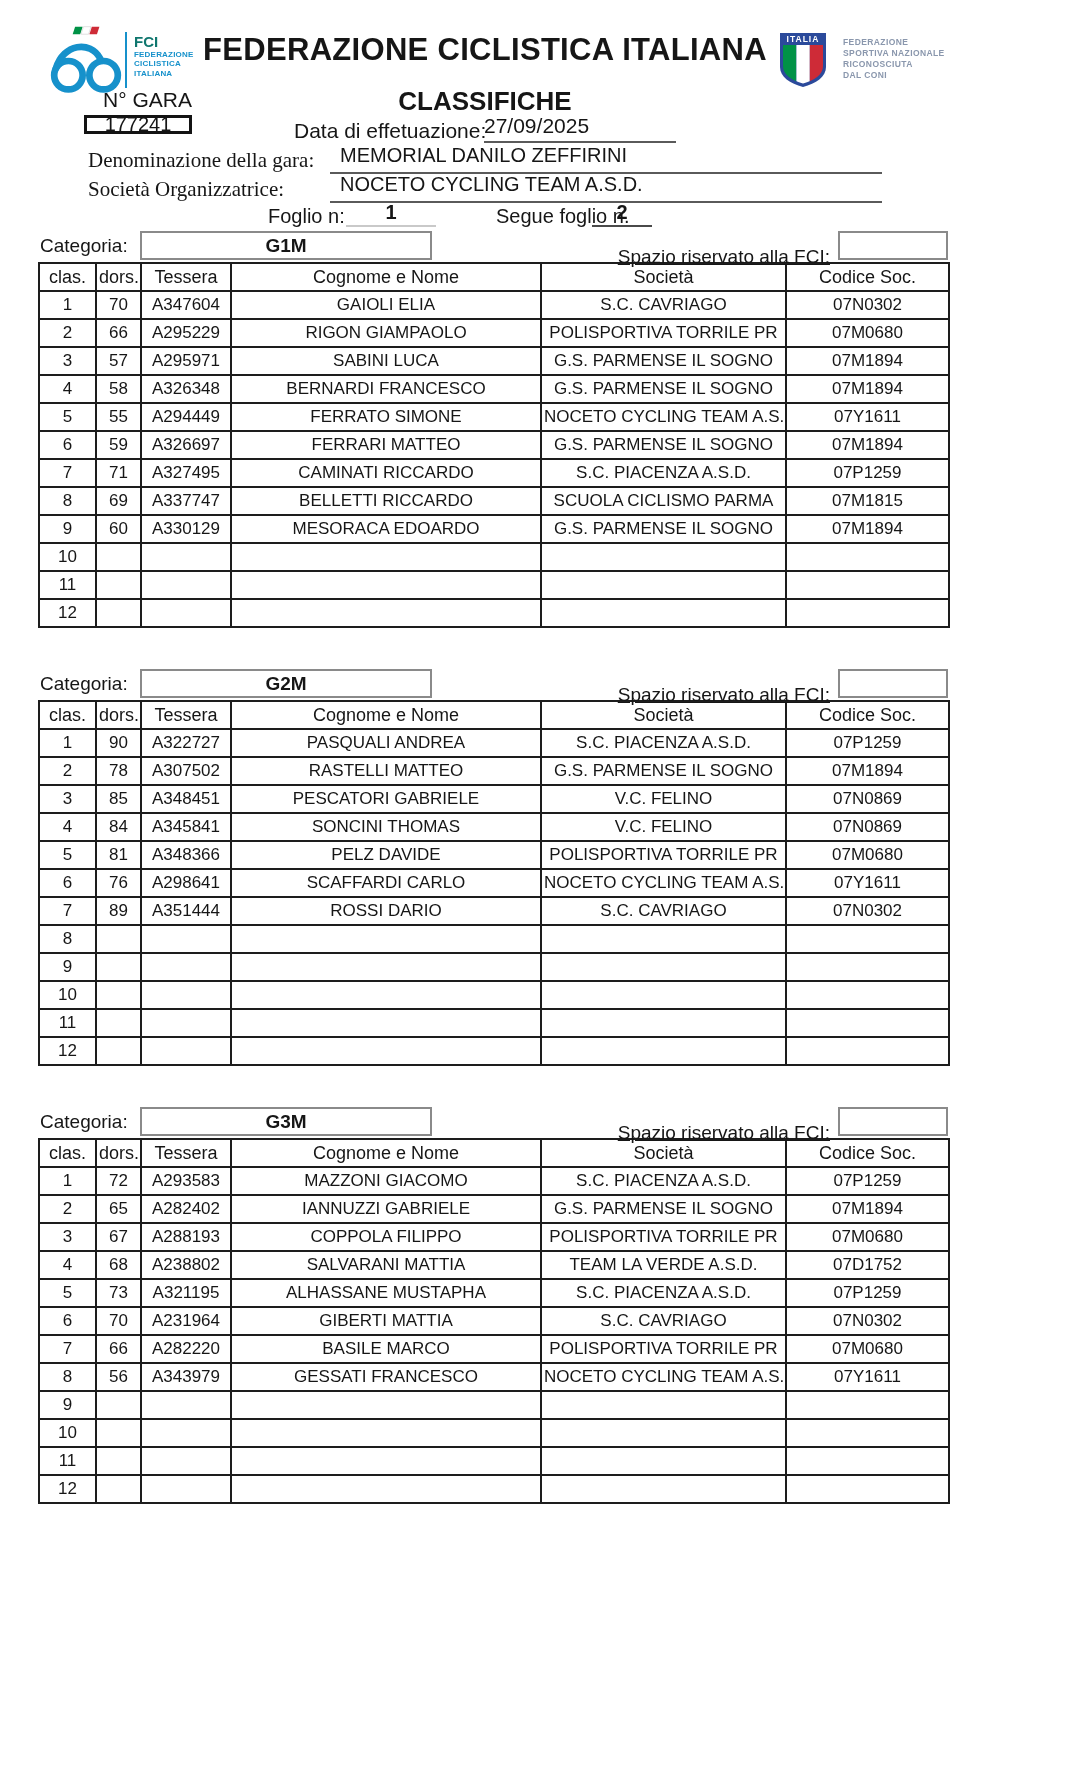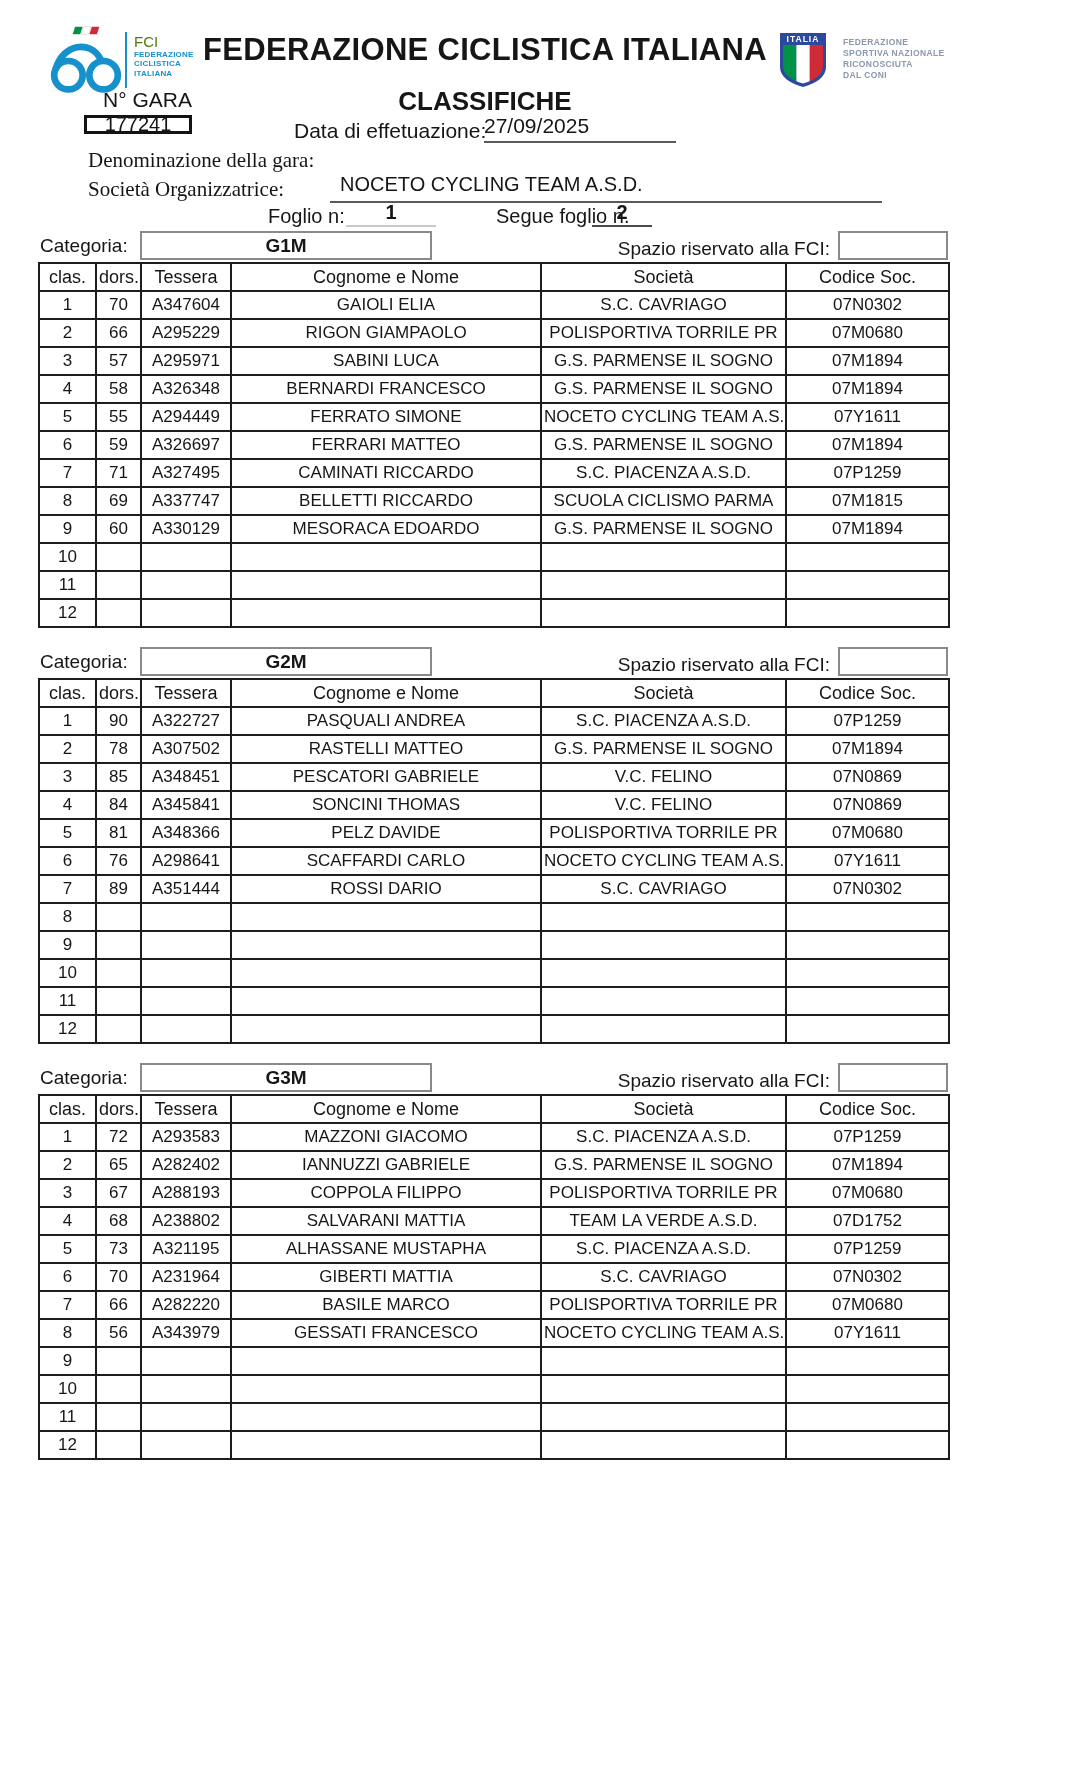--- a/index.html
+++ b/index.html
@@ -9,21 +9,21 @@
     font-family:"Liberation Sans", sans-serif; color:#161616;
   }
   .sheet { position:relative; width:1080px; height:1765px; overflow:hidden; }
 
   
   .header { position:relative; height:232px; }
 
   .fci-logo { position:absolute; left:50px; top:24px; display:flex; }
   .fci-divider { width:2px; background:#1691cb; height:56px; margin:8px 7px 0 3px; }
   .fci-textcol { display:flex; flex-direction:column; padding-top:10px; }
-  .fci-acronym { color:#4d7c0f; font-weight:normal; font-size:15px; line-height:1.05; }
+  .fci-acronym { color:#0f766e; font-weight:bold; font-size:15px; line-height:1.05; }
   .fci-line { color:#1691cb; font-weight:bold; font-size:8px; line-height:1.2; letter-spacing:.2px; }
 
   .n-gara { position:absolute; left:103px; top:88px; font-size:21px; }
   .gara-box { position:absolute; left:84px; top:115px; width:108px; height:19px;
     border:3px solid #131313; display:flex; align-items:center; justify-content:center;
     font-size:20px; }
 
   .main-title { position:absolute; left:185px; top:32px; width:600px; text-align:center;
     font-size:31px; font-weight:bold; letter-spacing:.3px; }
   .classifiche { position:absolute; left:185px; top:86px; width:600px; text-align:center;
@@ -51,26 +51,26 @@
   .segue-label  { position:absolute; left:496px; top:205px; font-size:20px; }
   .segue-value  { position:absolute; left:592px; top:201px; width:60px; height:26px;
     text-align:center; font-weight:bold; font-size:20px; border-bottom:2px solid #4a4a4a; }
 
   
   .tables { margin-left:38px; width:910px; }
   .cat-row { position:relative; height:29px; margin-bottom:1px; font-size:19px; }
   .cat-label { position:absolute; left:2px; top:3px; }
   .cat-box { position:absolute; left:102px; top:-1px; width:292px; height:29px;
     border:2px solid #8a8a8a; text-align:center; font-weight:bold; line-height:26px; }
-  .fci-space-label { position:absolute; right:118px; top:6px; }
+  .fci-space-label { position:absolute; right:118px; top:14px;text-decoration:underline; }
   .fci-space-box { position:absolute; right:0; top:-1px; width:110px; height:29px;
     border:2px solid #8a8a8a; background:#fff; }
 
   table.results { border-collapse:collapse; width:910px; table-layout:fixed;
-    margin-bottom:20px; }
+    margin-bottom:42px; }
   table.results th, table.results td {
     border:2px solid #1d1d1d; height:28px; padding:0 2px; text-align:center;
     overflow:hidden; white-space:nowrap; }
   table.results th { font-size:18px; font-weight:normal; }
   table.results td { font-size:17px; }
   td.c4 { font-size:16px; }
 
   
   .footer { margin:16px 0 0 40px; font-size:19px; }
   .judge-name { margin-left:16px; }
@@ -129,20 +129,21 @@
 
     <div class="n-gara">N° GARA</div>
     <div class="gara-box">177241</div>
 
     <div class="classifiche">CLASSIFICHE</div>
 
     <div class="date-label">Data di effetuazione:</div>
     <div class="date-value">27/09/2025</div>
 
     <div class="race-label">Denominazione della gara:</div>
+    <div class="race-value">MEMORIAL DANILO ZEFFIRINI</div>
 
     <div class="org-label">Società Organizzatrice:</div>
     <div class="org-value">NOCETO CYCLING TEAM A.S.D.</div>
 
     <div class="foglio-label">Foglio n:</div>
     <div class="foglio-value">1</div>
     <div class="segue-label">Segue foglio n.</div>
     <div class="segue-value">2</div>
   </div>
 

